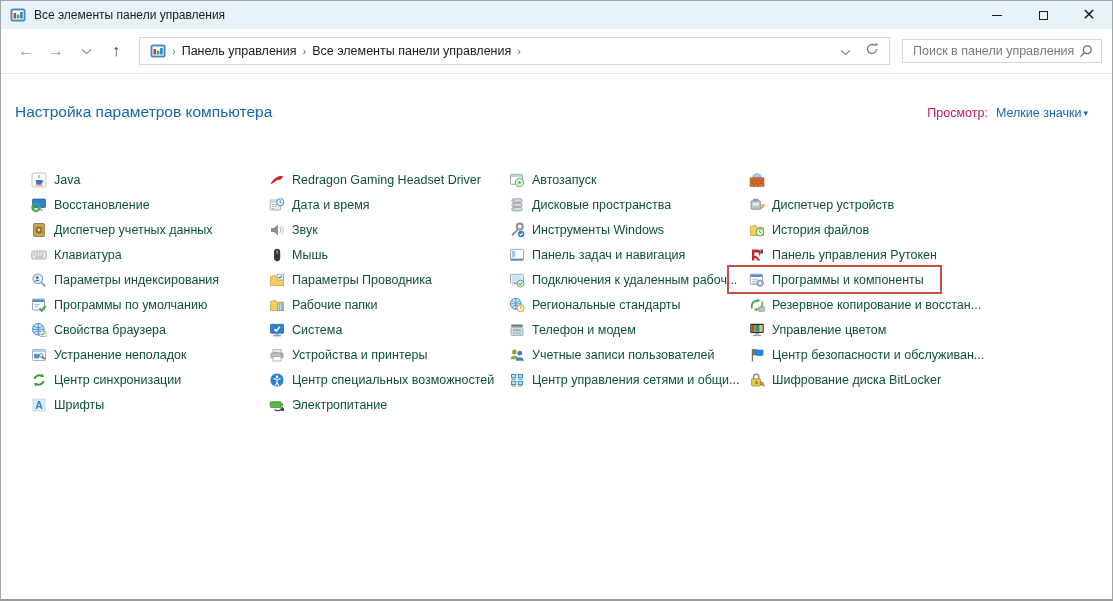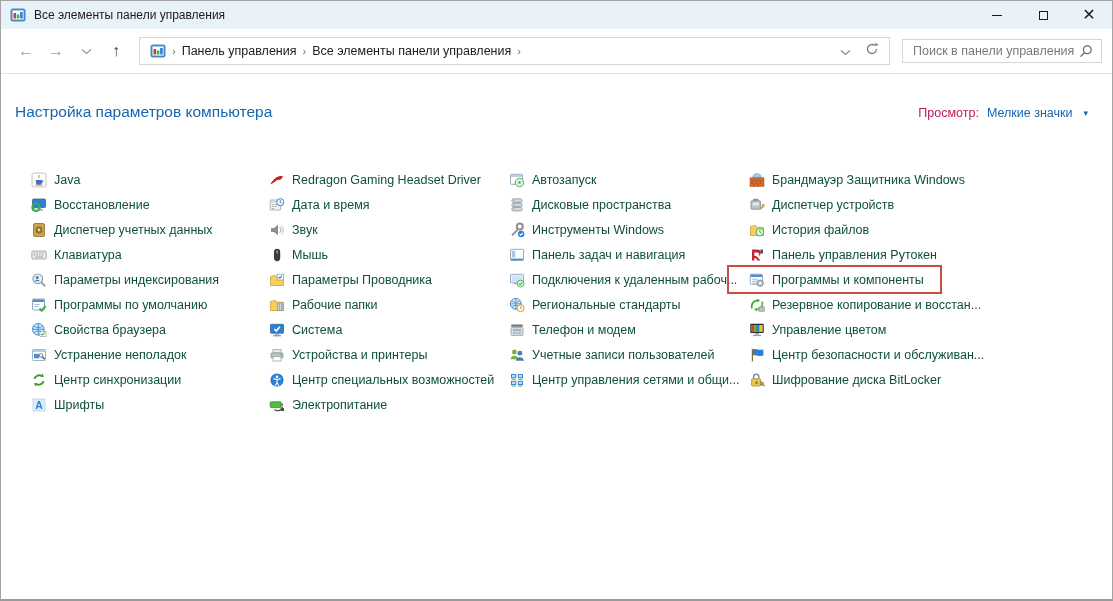--- a/index.html
+++ b/index.html
@@ -28,21 +28,21 @@
   .crumb{font-size:12.5px;color:#202020;white-space:nowrap;padding:0 4px;}
   .crumb-sep{font-size:11px;color:#6a6a6a;padding:0 2px;}
   .addr-right{margin-left:auto;display:flex;align-items:center;gap:14px;padding-right:2px;}
   .searchbar{width:200px;height:24px;border:1px solid #d6d6d6;margin-left:12px;display:flex;align-items:center;padding:0 8px;flex:0 0 auto;}
   .searchbar input{border:none;outline:none;flex:1;font-size:12.5px;color:#303030;font-family:inherit;min-width:0;background:transparent;}
   .searchbar input::placeholder{color:#7a7a7a;}
   
   .page-header{position:absolute;left:14px;top:102px;font-size:15.5px;color:#1666b0;}
   .view-control{position:absolute;right:24px;top:105px;font-size:12.5px;display:flex;align-items:center;gap:8px;}
   .view-label{color:#be185d;}
-  .view-value{color:#1666b0;display:flex;align-items:center;gap:11px;}
+  .view-value{color:#1666b0;display:flex;align-items:center;gap:2px;}
   .view-caret{font-size:9px;color:#1666b0;}
   .items-grid{position:absolute;left:14px;top:166px;display:flex;}
   .col{display:flex;flex-direction:column;}
   .col1{width:238px;} .col2{width:240px;} .col3{width:240px;} .col4{width:243px;}
   .item{display:flex;align-items:center;height:25px;width:max-content;position:relative;cursor:default;padding-left:16px;}
   .item .icon{width:16px;height:16px;margin-right:7px;flex:0 0 auto;}
   .item .icon svg{display:block;}
   .item .label{font-size:12.5px;color:#0e4f3e;white-space:nowrap;}
   .item.highlighted::after{content:'';position:absolute;top:-2px;bottom:-2px;left:-6px;right:-18px;border:2px solid #c75045;pointer-events:none;}
 </style>
@@ -466,21 +466,20 @@
             <svg width="16" height="16" viewBox="0 0 16 16">
               <circle cx="8" cy="6" r="5" fill="#9fc7e8"></circle>
               <g fill="#d96a2b" stroke="#a84e1e" stroke-width="0.5">
                 <rect x="1" y="5.8" width="14" height="2.7"></rect>
                 <rect x="1" y="8.8" width="14" height="2.7"></rect>
                 <rect x="1" y="11.8" width="14" height="2.7"></rect>
               </g>
               <path d="M5 5.8v2.7M9.5 5.8v2.7M14 5.8v2.7M3 8.8v2.7M7.2 8.8v2.7M11.5 8.8v2.7M5 11.8v2.7M9.5 11.8v2.7" stroke="#a84e1e" stroke-width="0.6"></path>
             </svg>
           </span>
-          <span class="label">Брандмауэр Защитника Windows</span>
         </div>
         <div class="item">
           <span class="icon">
             <svg width="16" height="16" viewBox="0 0 16 16">
               <rect x="2" y="3.8" width="9.4" height="8.4" rx="0.8" fill="#b9c4cc" stroke="#7c8a94" stroke-width="0.8"></rect>
               <rect x="4" y="1.8" width="5.4" height="2" fill="#8a949c"></rect>
               <rect x="3.6" y="5.6" width="6.2" height="3" fill="#e4eaee"></rect>
               <path d="M10.6 12.6l3.4-3.2" stroke="#caa53e" stroke-width="1.5"></path>
               <circle cx="14.2" cy="8.6" r="1.3" fill="#e8c84a" stroke="#a8892e" stroke-width="0.6"></circle>
             </svg>

